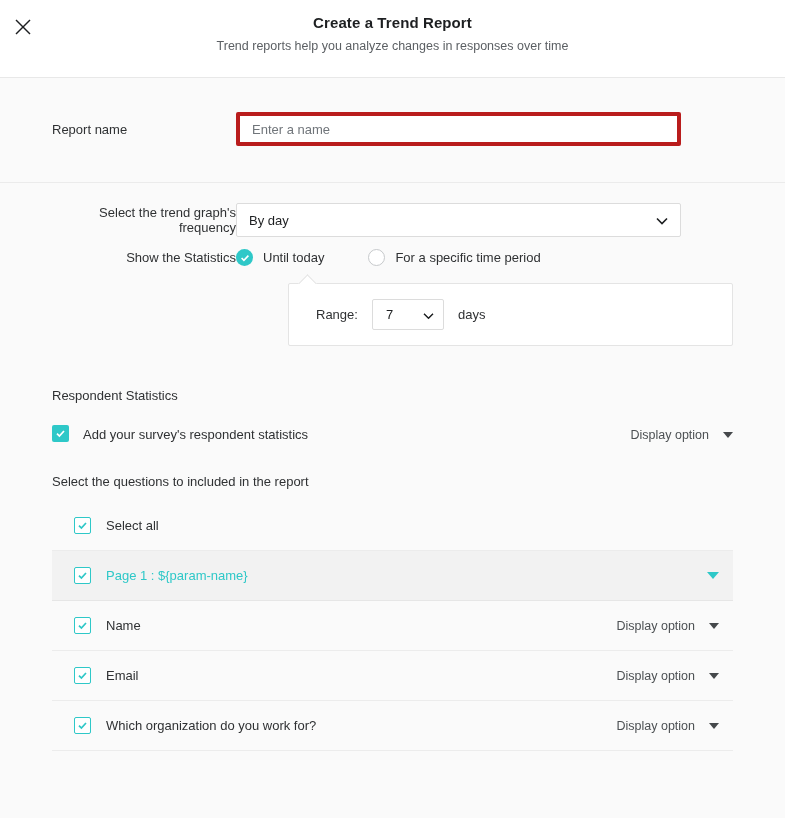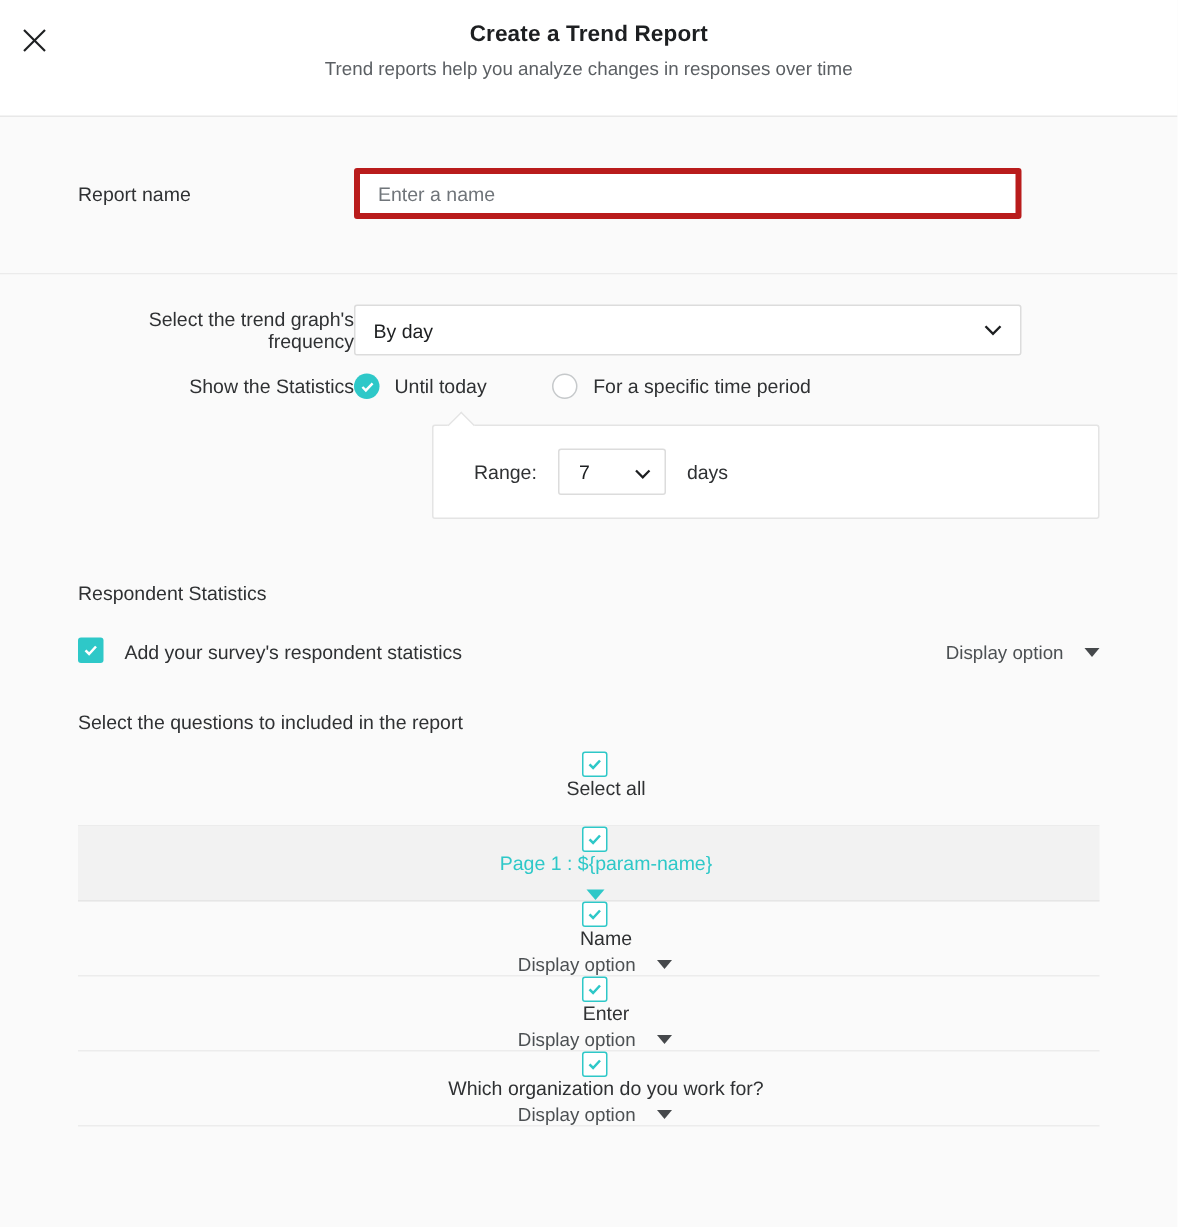--- a/index.html
+++ b/index.html
@@ -145,21 +145,20 @@
     display:flex; align-items:center; justify-content:center; flex:none;
   }
 
   
   .q-list { margin: 12px 52px 0 52px; }
   .q-row {
     display:flex; align-items:center;
     height: 50px;
     border-bottom: 1px solid #ececec;
     padding: 0 14px 0 22px;
-    flex-direction: column;
   }
   .q-row.first { border-bottom: 1px solid #ececec; }
   .q-row .q-lbl { margin-left: 15px; font-size: 13px; color:#2f3133; }
   .q-row.page {
     background:#f2f2f2; border-bottom: 1px solid #e6e6e6;
   }
   .q-row.page .q-lbl { color:#2ec8c8; }
   .tri-teal { width:0;height:0;border-left:6px solid transparent;border-right:6px solid transparent;border-top:7px solid #2ec8c8; }
   .tri-dark { width:0;height:0;border-left:5px solid transparent;border-right:5px solid transparent;border-top:6px solid #45484b; }
 
@@ -319,21 +318,21 @@
           <span class="tri tri-dark"></span>
         </span>
       </div>
 
       <div class="q-row">
         <span class="cb-outline">
           <svg width="11" height="11" viewBox="0 0 11 11" aria-hidden="true">
             <polyline points="2,5.6 4.4,8 9,3" fill="none" stroke="#2ec8c8" stroke-width="1.7"></polyline>
           </svg>
         </span>
-        <span class="q-lbl">Enter</span>
+        <span class="q-lbl">Email</span>
         <span class="spacer"></span>
         <span class="disp-opt">
           <span>Display option</span>
           <span class="tri tri-dark"></span>
         </span>
       </div>
 
       <div class="q-row">
         <span class="cb-outline">
           <svg width="11" height="11" viewBox="0 0 11 11" aria-hidden="true">

